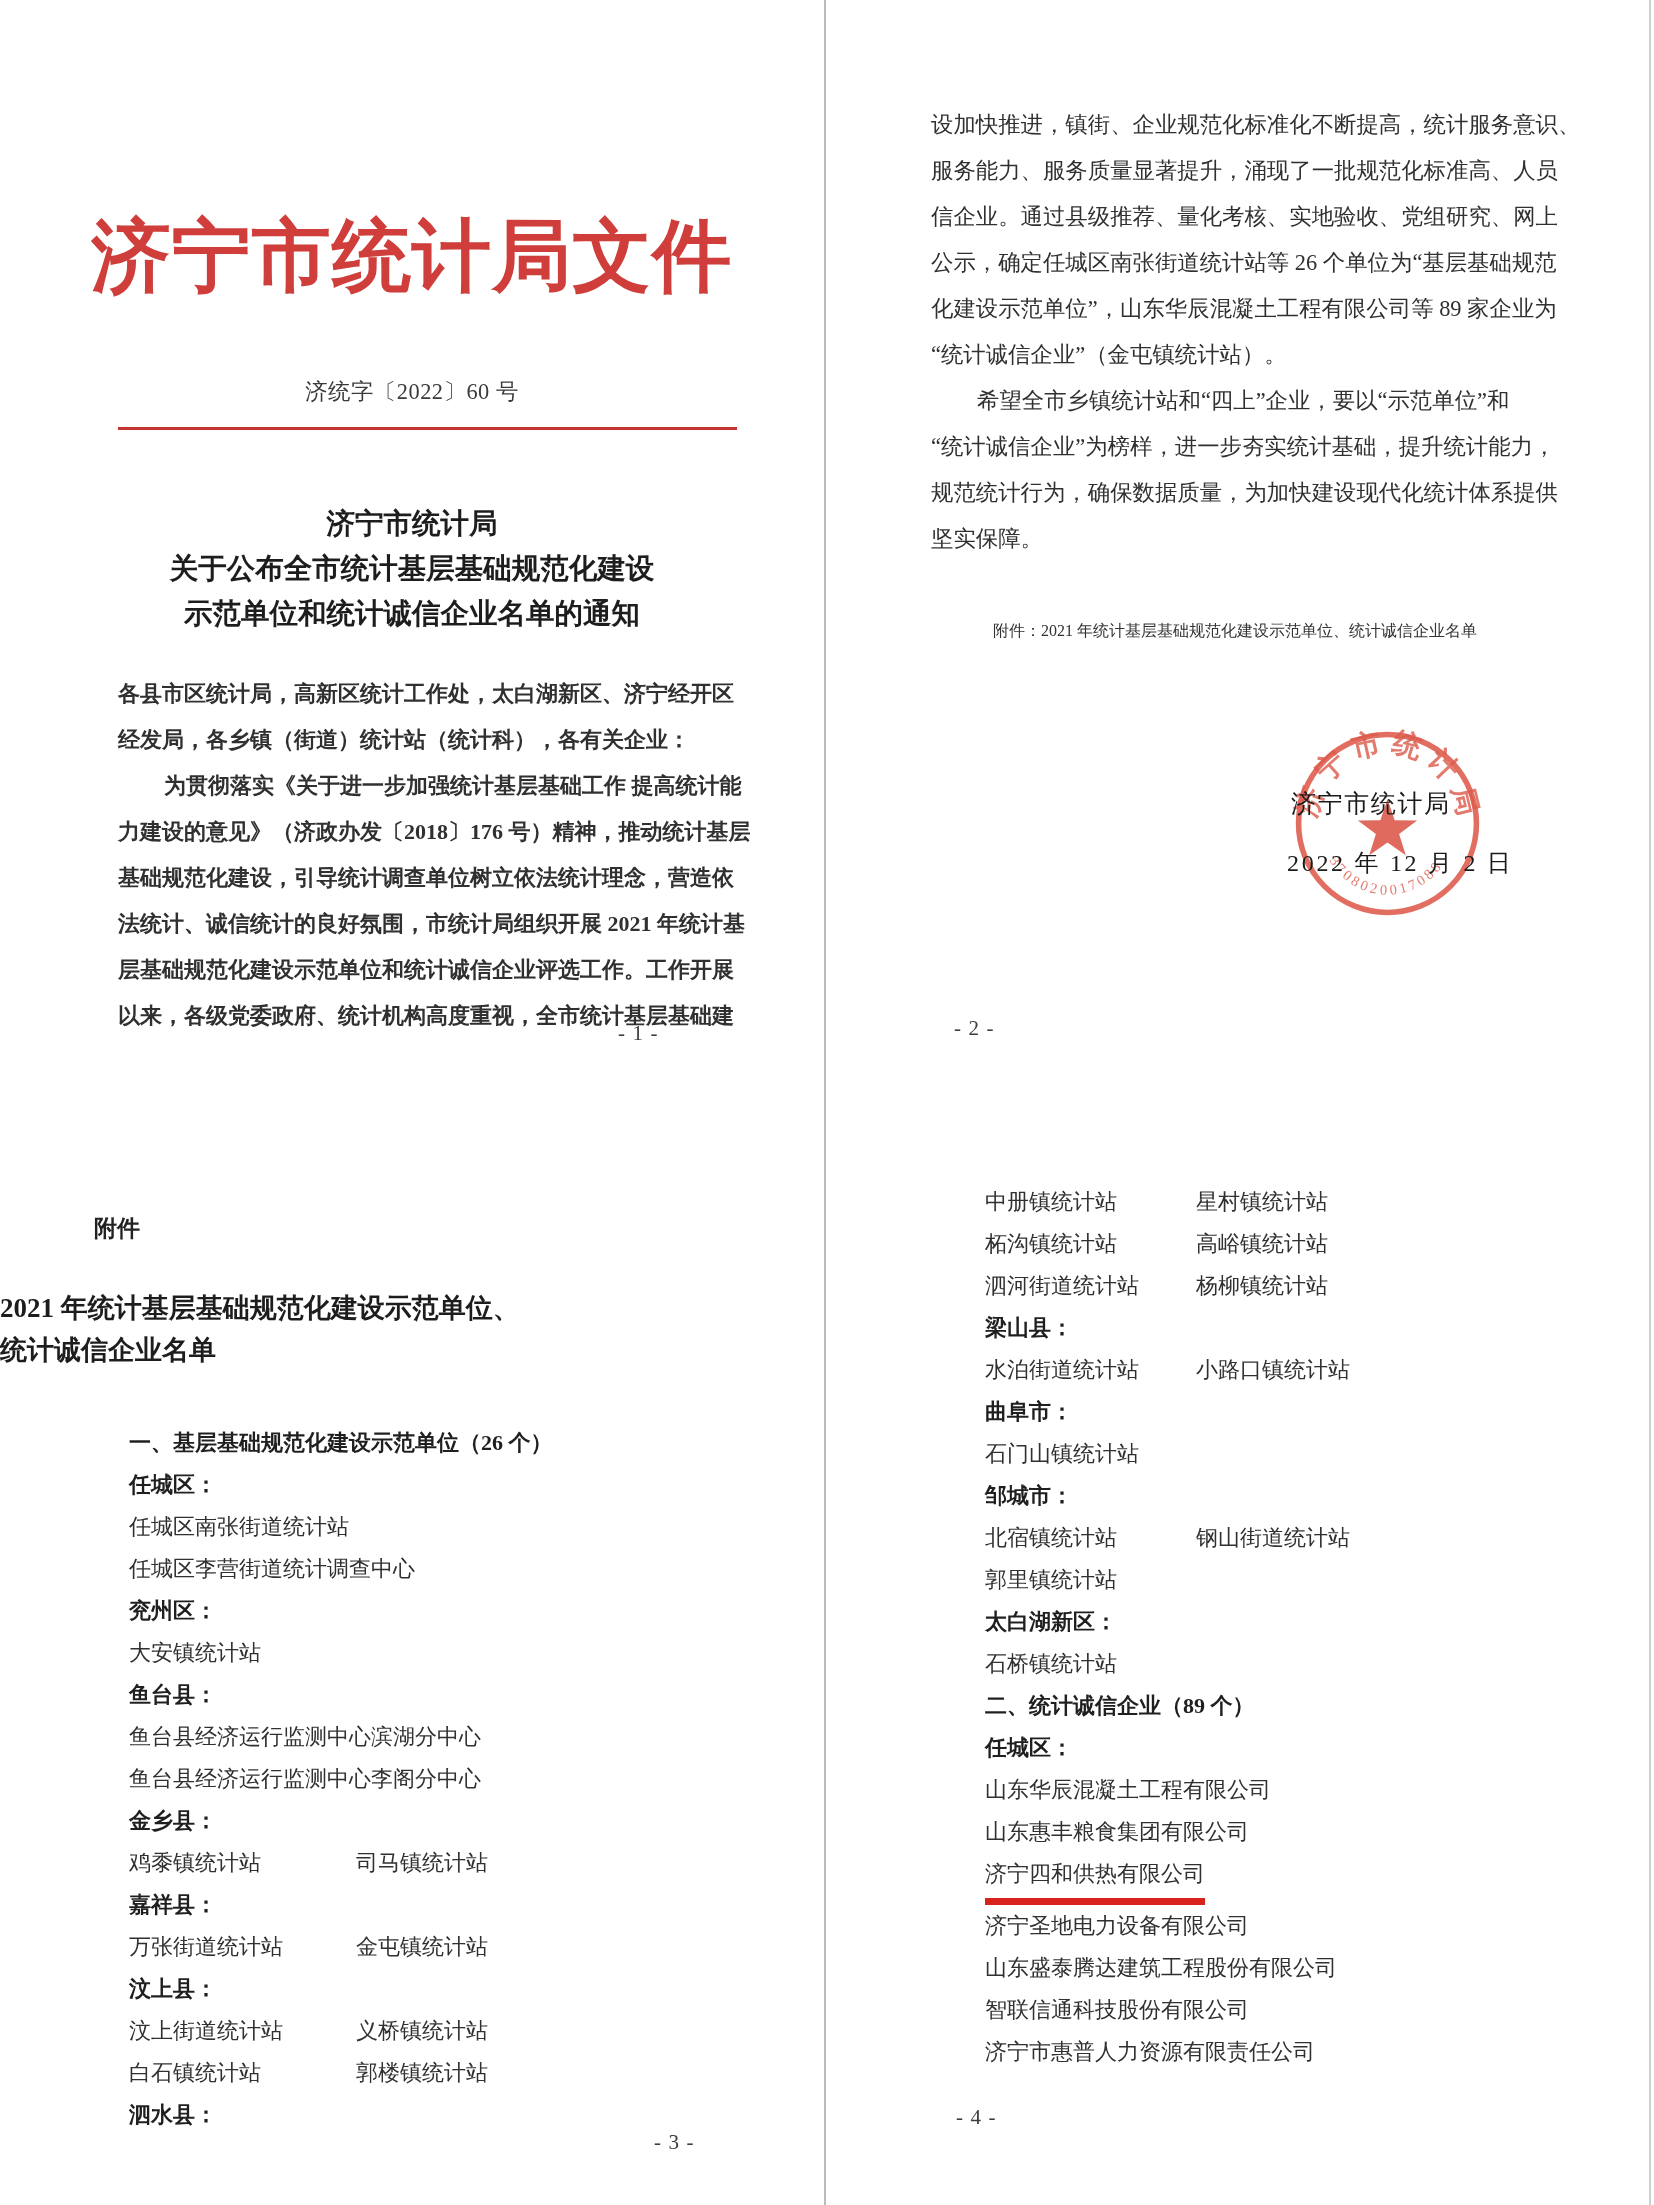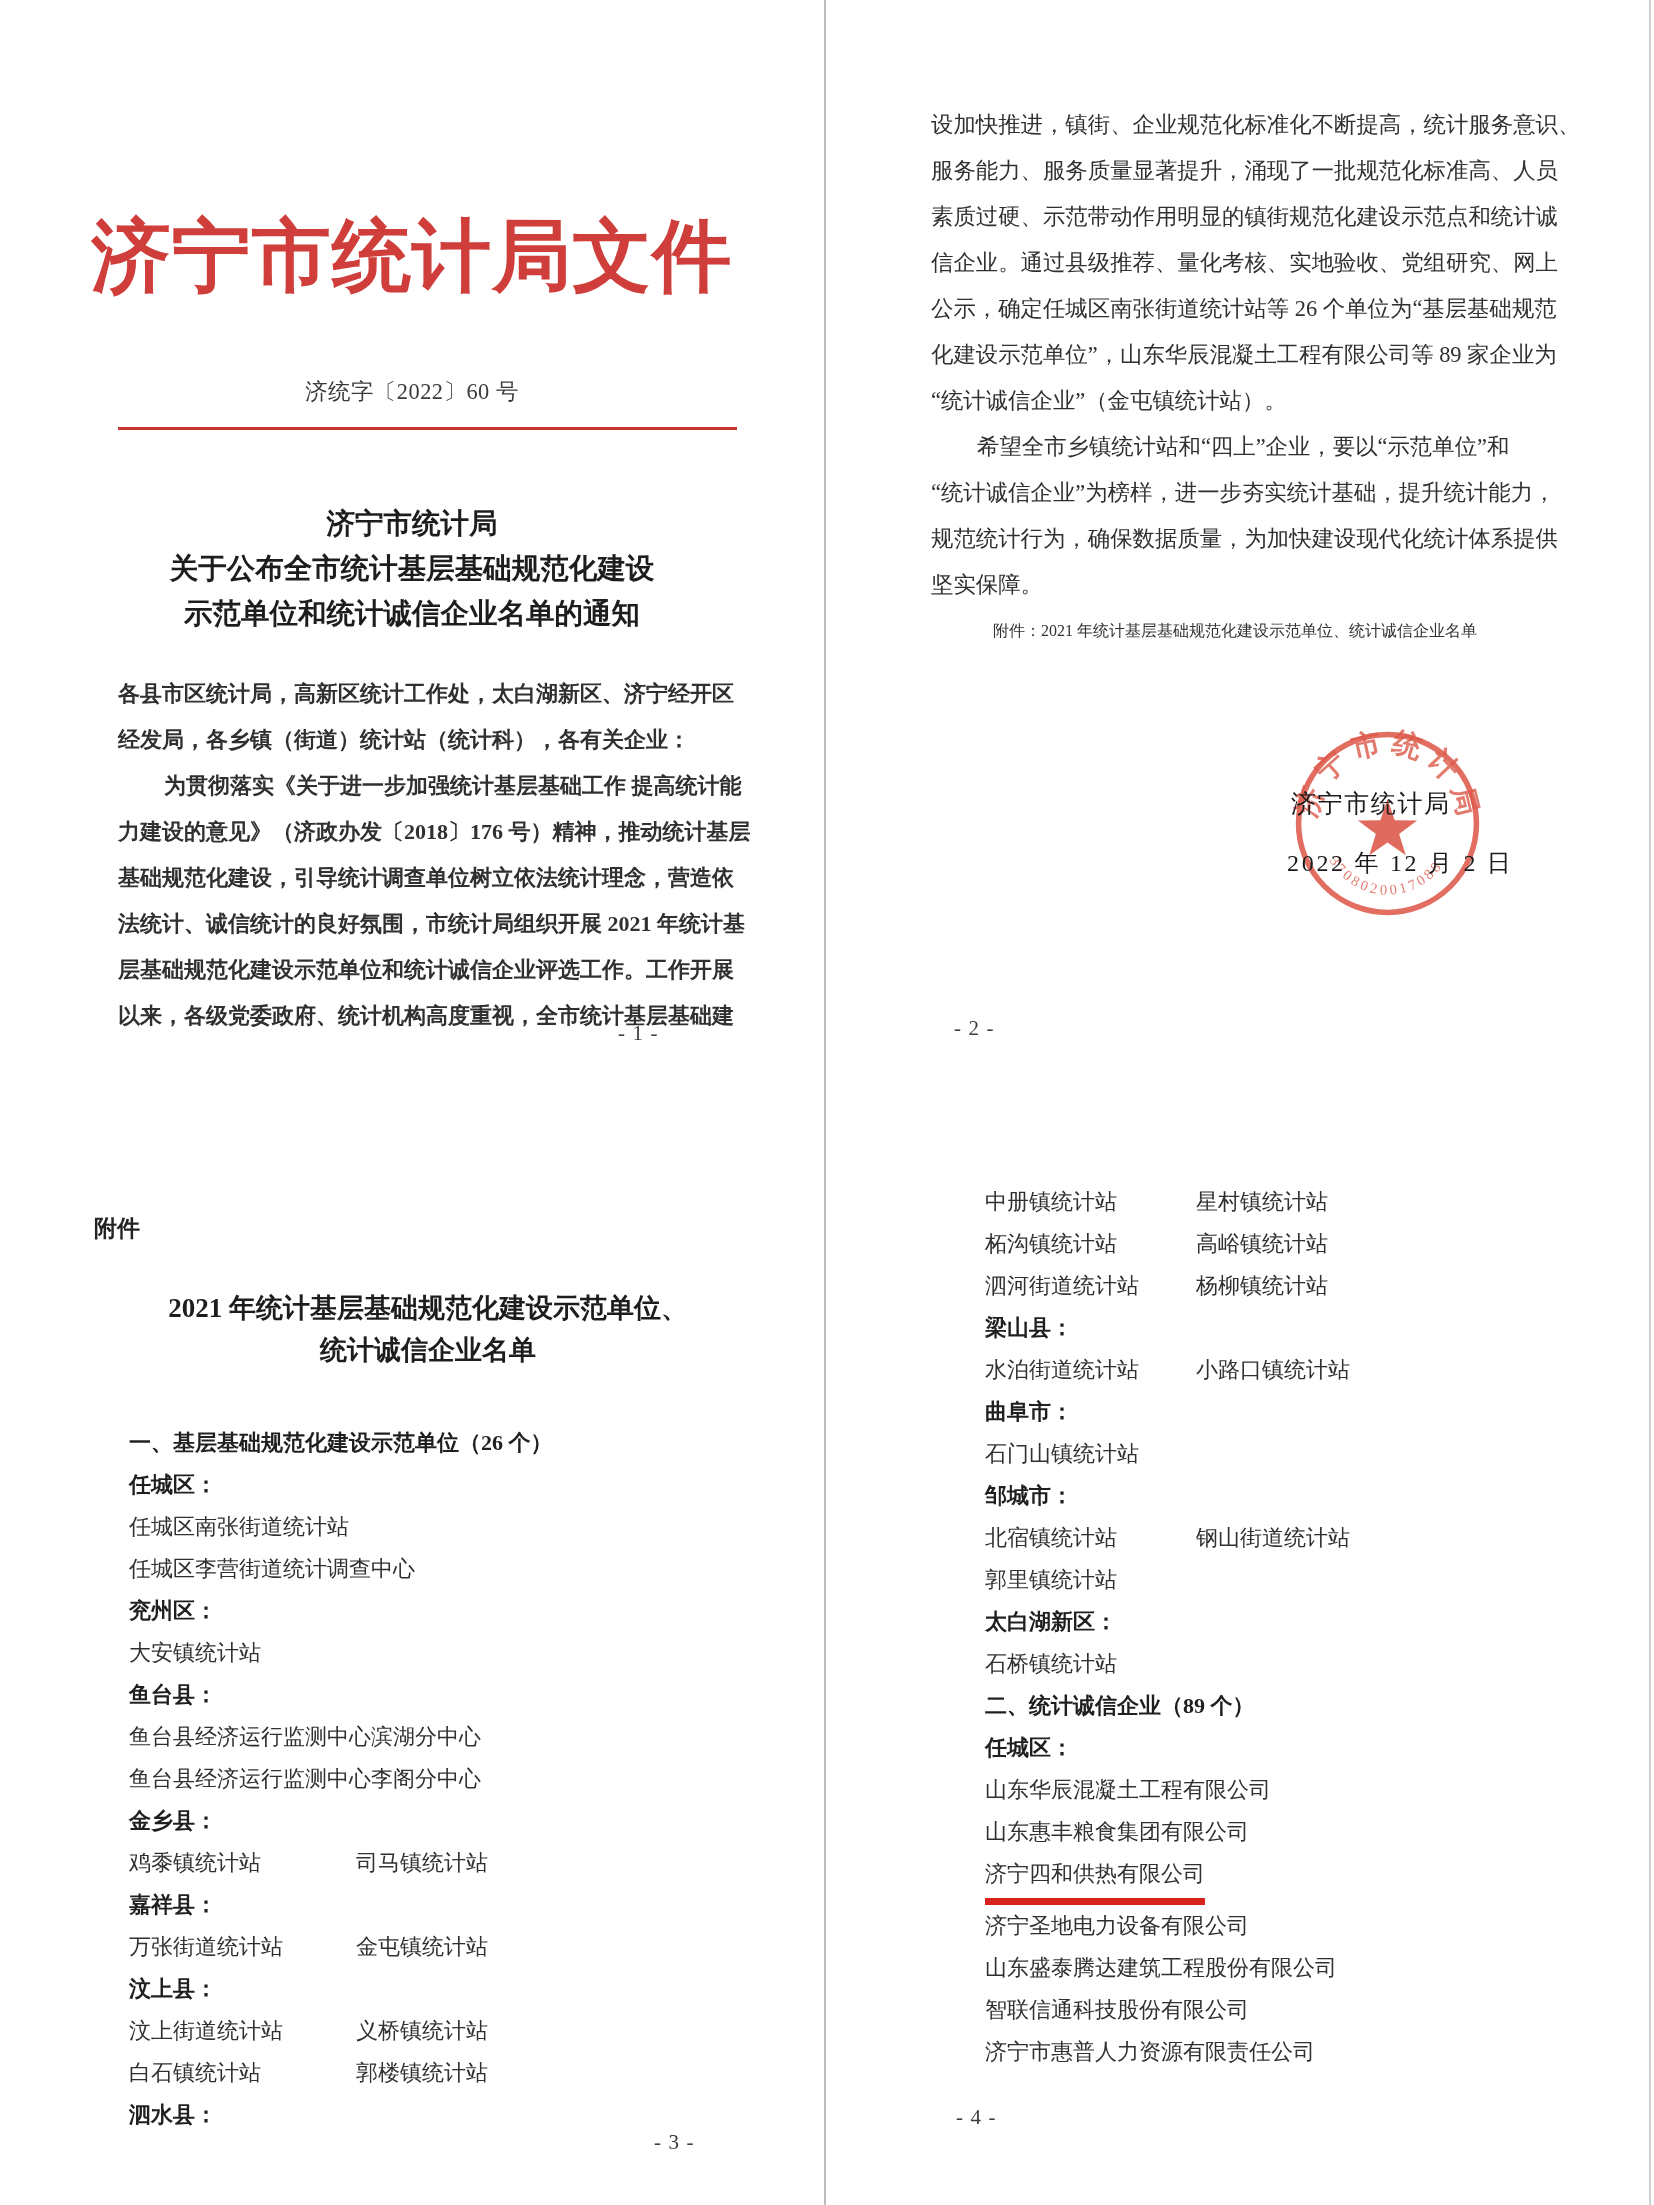--- a/index.html
+++ b/index.html
@@ -52,22 +52,22 @@
   .p3-num { left:654px; top:1068px; }
   .p4-num { left:130px; top:1064px; }
 
   .seal-svg { left:467px; top:729px; }
   .seal-org  { left:465px; top:787px; font-size:25px; color:#1b1b1b; letter-spacing:1.6px; white-space:nowrap; }
   .seal-date { left:461px; top:847px; font-size:24px; color:#1b1b1b; letter-spacing:2.7px; white-space:nowrap; }
 
   .attach-label { left:94px; top:151px; font-size:23px; font-weight:bold; color:#222; }
   .p3-title {
     left:0; top:225px; width:100%;
-    text-align:center; font-size:27px; font-weight:bold;
-    line-height:42px; color:#1d1d1d;margin-left:16px;
+    text-align:left; font-size:27px; font-weight:bold;
+    line-height:42px; color:#1d1d1d;
   }
   .list { font-size:22px; line-height:42px; color:#303030; }
   .list .row { white-space:nowrap; }
   .p3-list { left:129px; top:360px; }
   .p4-list { left:159px; top:140px; }
   .p3-list .cl { display:inline-block; min-width:227px; }
   .p4-list .cl { display:inline-block; min-width:211px; }
   .row.bold { font-weight:bold; color:#1f1f1f; }
   .ul-red { border-bottom:7.1px solid #d8231c; padding-bottom:3px; min-width:0 !important; }
 </style>
@@ -96,21 +96,20 @@
     <div>层基础规范化建设示范单位和统计诚信企业评选工作。工作开展</div>
     <div>以来，各级党委政府、统计机构高度重视，全市统计基层基础建</div>
   </div>
   <div class="abs pagenum p1-num">- 1 -</div>
 </div>
 
 <div id="page2" class="page">
   <div class="abs bodytext p2-body">
     <div>设加快推进，镇街、企业规范化标准化不断提高，统计服务意识、</div>
     <div>服务能力、服务质量显著提升，涌现了一批规范化标准高、人员</div>
-    <div>素质过硬、示范带动作用明显的镇街规范化建设示范点和统计诚</div>
     <div>信企业。通过县级推荐、量化考核、实地验收、党组研究、网上</div>
     <div>公示，确定任城区南张街道统计站等 26 个单位为“基层基础规范</div>
     <div>化建设示范单位”，山东华辰混凝土工程有限公司等 89 家企业为</div>
     <div>“统计诚信企业”（金屯镇统计站）。</div>
     <div class="indent">希望全市乡镇统计站和“四上”企业，要以“示范单位”和</div>
     <div>“统计诚信企业”为榜样，进一步夯实统计基础，提升统计能力，</div>
     <div>规范统计行为，确保数据质量，为加快建设现代化统计体系提供</div>
     <div>坚实保障。</div>
   </div>
   <div class="abs attach-line">附件：2021 年统计基层基础规范化建设示范单位、统计诚信企业名单</div>

